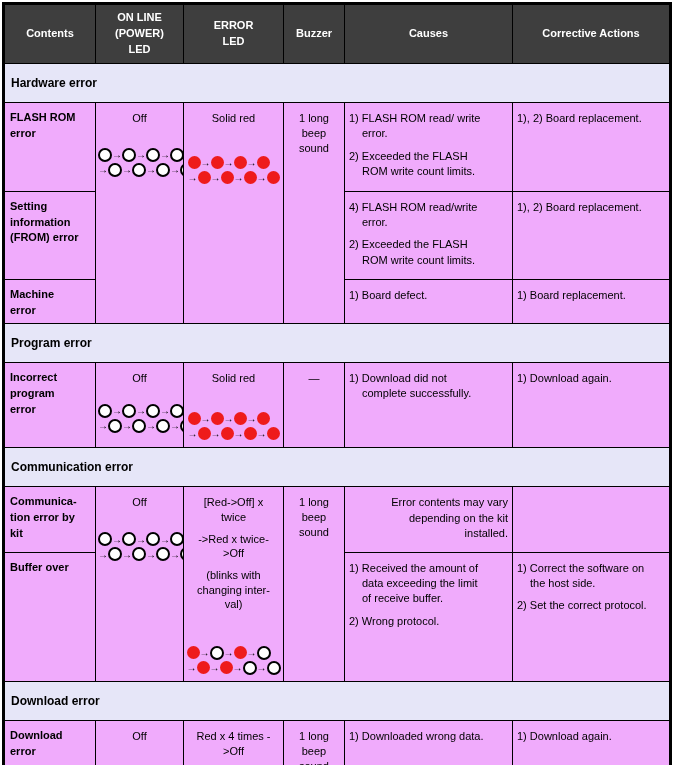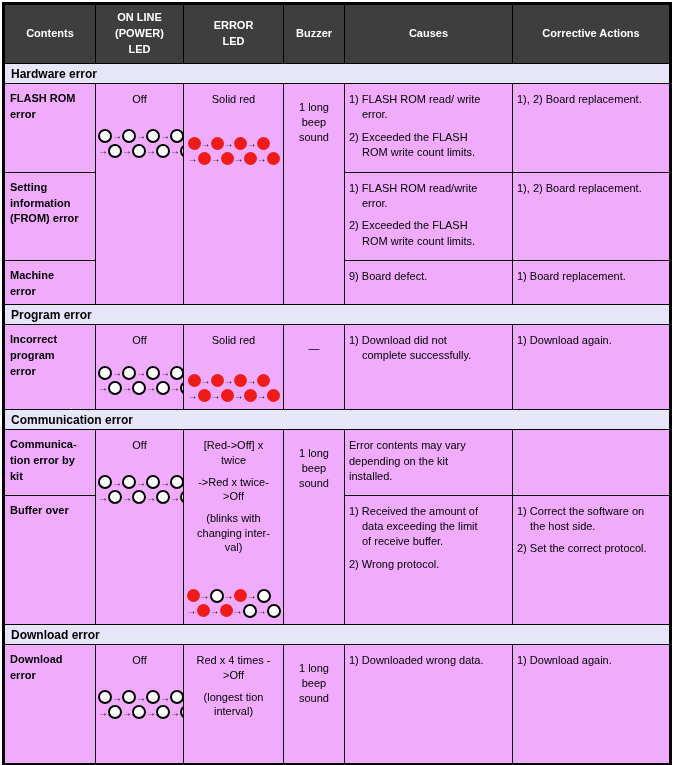--- a/index.html
+++ b/index.html
@@ -12,38 +12,38 @@
   .page{width:673px;height:765px;box-sizing:border-box;padding:2px 2px 0 2px;background:#fff;}
   table.err{border-collapse:collapse;table-layout:fixed;width:667px;border:3px solid #000;}
   th,td{border:1px solid #000;box-sizing:border-box;overflow:hidden;}
   th{
     background:var(--header-bg);color:#fff;font-size:11px;font-weight:bold;
     text-align:center;vertical-align:middle;white-space:pre-line;line-height:1.45;
     height:60px;padding:2px;
   }
   tr.section-row td{
     background:var(--section-bg);font-weight:bold;font-size:12px;
-    vertical-align:middle;padding:2px 6px;height:20px;
+    vertical-align:middle;padding:12px 6px;height:20px;
   }
   td{vertical-align:top;font-size:11px;background:#f0abfc;}
   td.contents{font-weight:bold;padding:7px 4px 4px 5px;white-space:pre-line;line-height:1.45;}
   td.led{text-align:center;padding:8px 2px 6px 2px;margin-left:8px;}
   .led-label{font-size:11px;line-height:1.3;}
   .led-para{white-space:pre-line;line-height:1.3;margin-bottom:8px;text-align:center;}
   .led-pattern{display:inline-block;text-align:left;margin-top:22px;}
   .led-pattern.mt26{margin-top:26px;}
   .led-line{white-space:nowrap;display:flex;align-items:center;height:15px;}
   .dot{display:inline-block;border-radius:50%;flex:none;}
   .dot.open{width:10px;height:10px;background:#fff;border:2px solid #000;}
   .dot.red{width:13px;height:13px;background:var(--led-red);border:none;}
   .arr{font-size:10px;line-height:13px;margin:0 0px;color:#000;flex:none;}
-  td.buzzer{text-align:center;padding:16px 2px;white-space:pre-line;line-height:1.35;}
+  td.buzzer{text-align:center;padding:8px 2px;white-space:pre-line;line-height:1.35;}
   td.causes, td.corrective{padding:8px 4px 4px 4px;}
   .num-item{padding-left:13px;text-indent:-13px;white-space:pre-line;line-height:1.4;margin-bottom:7px;}
-  .plain-item{white-space:pre-line;line-height:1.4;}
+  .plain-item{white-space:pre-line;line-height:1.4;text-align:right;}
 </style>
 </head>
 <body>
 
 <div class="page">
   <table class="err">
     <colgroup>
       <col style="width:92px">
         <col style="width:88px">
         <col style="width:100px">
@@ -127,34 +127,34 @@
           </td>
         <td class="corrective">
             <div class="num-item">1), 2) Board replacement.</div>
           </td>
       </tr>
       <tr style="height:71px">
         <td class="contents">Setting
 information
 (FROM) error</td>
         <td class="causes">
-            <div class="num-item">1) FLASH ROM read/write
+            <div class="num-item">4) FLASH ROM read/write
 error.</div>
             <div class="num-item">2) Exceeded the FLASH
 ROM write count limits.</div>
           </td>
         <td class="corrective">
             <div class="num-item">1), 2) Board replacement.</div>
           </td>
       </tr>
       <tr style="height:39px">
         <td class="contents">Machine
 error</td>
         <td class="causes">
-            <div class="num-item">9) Board defect.</div>
+            <div class="num-item">1) Board defect.</div>
           </td>
         <td class="corrective">
             <div class="num-item">1) Board replacement.</div>
           </td>
       </tr>
 
       <tr class="section-row">
         <td colspan="6">Program error</td>
       </tr>
       <tr style="height:78px">

